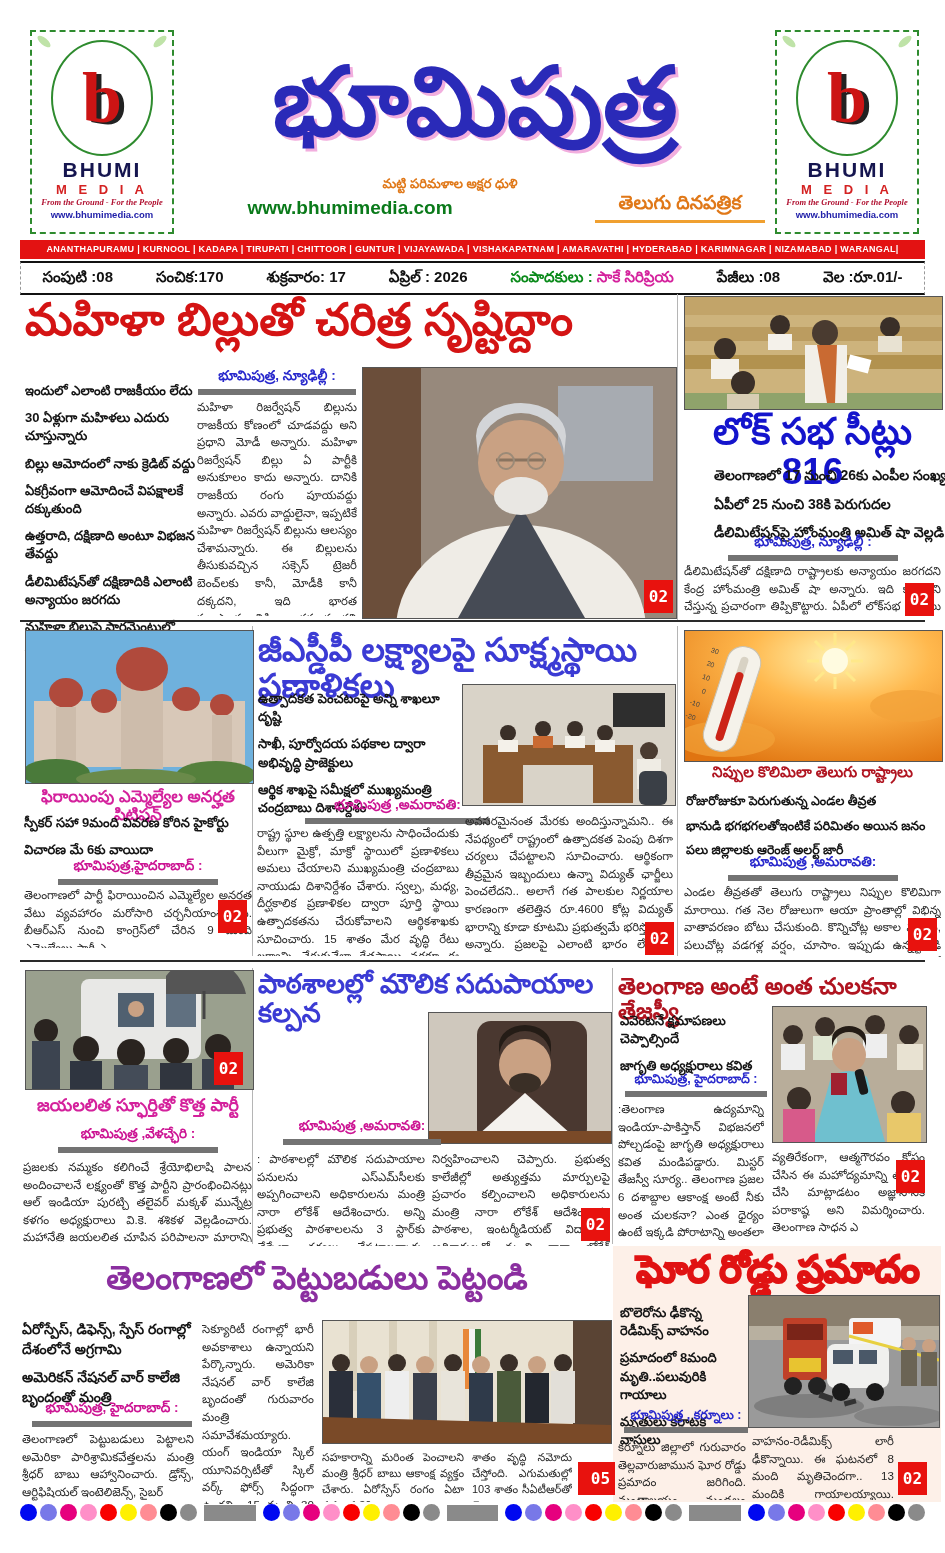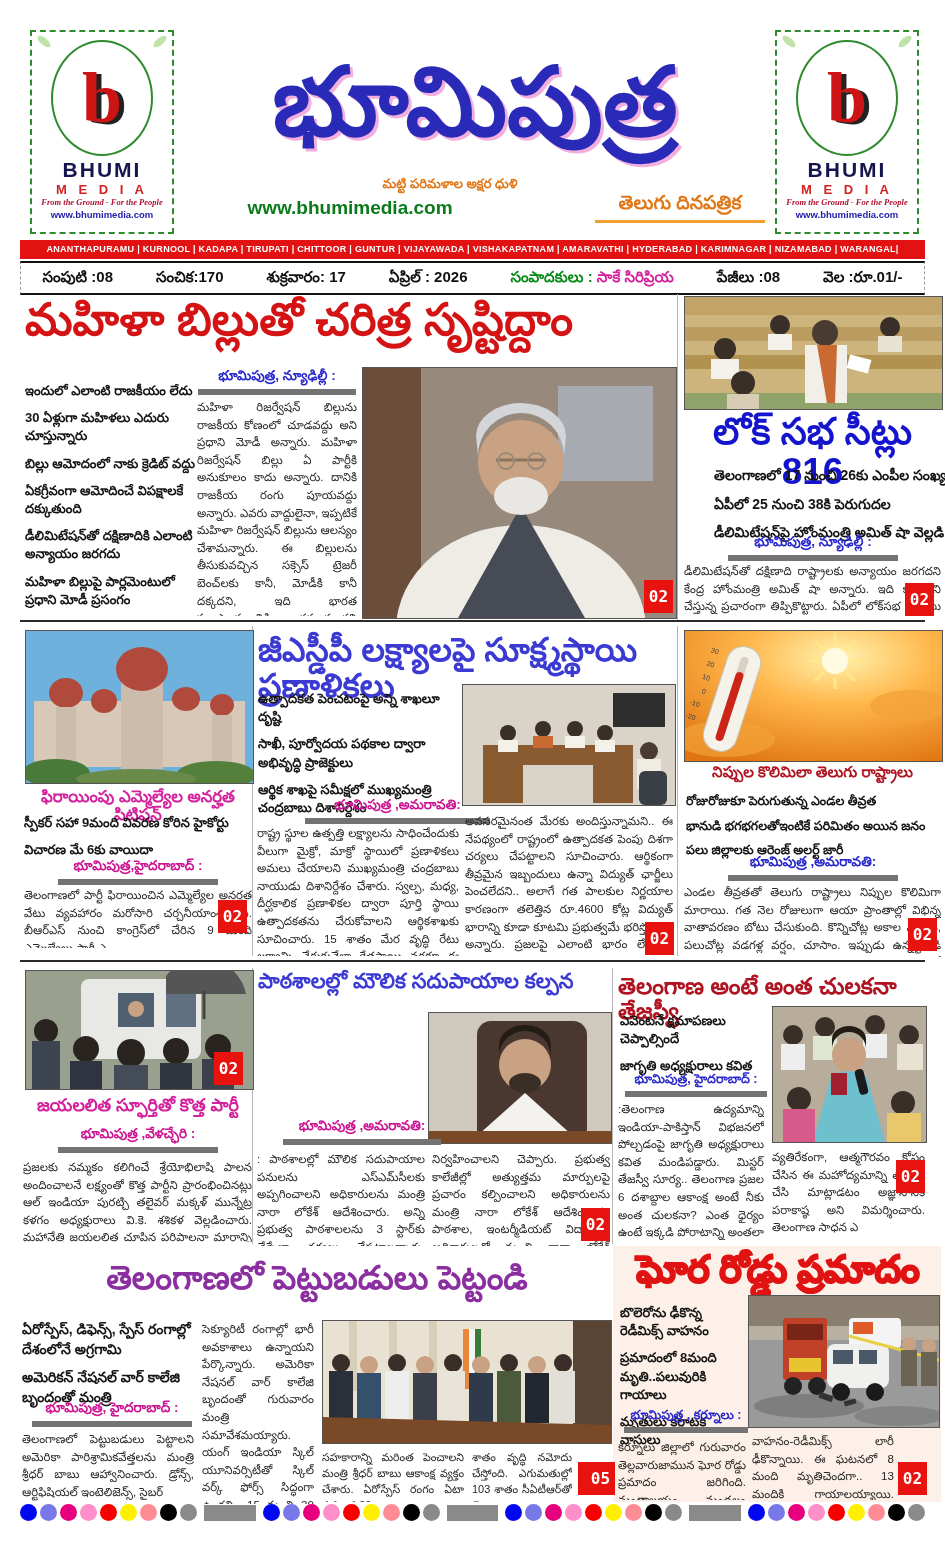--- a/index.html
+++ b/index.html
@@ -86,20 +86,21 @@
     <span>వెల :రూ.01/-</span>
   </div>
 
   <div class="abs headline" style="left:25px;top:296px;width:655px;font-size:45px;color:#d41414;">మహిళా బిల్లుతో చరిత్ర సృష్టిద్దాం</div>
 
   <div class="abs bullets" style="left:25px;top:370px;width:170px;margin-top:12px;">
     <div>ఇందులో ఎలాంటి రాజకీయం లేదు</div>
     <div>30 ఏళ్లుగా మహిళలు ఎదురు చూస్తున్నారు</div>
     <div>బిల్లు ఆమోదంలో నాకు క్రెడిట్ వద్దు</div>
     <div>ఏకగ్రీవంగా ఆమోదించే విపక్షాలకే దక్కుతుంది</div>
+    <div>ఉత్తరాది, దక్షిణాది అంటూ విభజన తేవద్దు</div>
     <div>డీలిమిటేషన్‌తో దక్షిణాదికి ఎలాంటి అన్యాయం జరగదు</div>
     <div>మహిళా బిల్లుపై పార్లమెంటులో ప్రధాని మోడీ ప్రసంగం</div>
   </div>
 
   <div class="abs dl dl-b" style="left:198px;top:368px;width:158px;">భూమిపుత్ర, న్యూఢిల్లీ :</div>
   <div class="abs body" style="left:197px;top:398px;width:160px;height:218px;overflow:hidden;">మహిళా రిజర్వేషన్ బిల్లును రాజకీయ కోణంలో చూడవద్దు అని ప్రధాని మోడీ అన్నారు. మహిళా రిజర్వేషన్ బిల్లు ఏ పార్టీకి అనుకూలం కాదు అన్నారు. దానికి రాజకీయ రంగు పూయవద్దు అన్నారు. ఎవరు వాద్దులైనా, ఇప్పటికే మహిళా రిజర్వేషన్ బిల్లును ఆలస్యం చేశామన్నారు. ఈ బిల్లులను తీసుకువచ్చిన సక్సెస్ ట్రెజరీ బెంచ్‌లకు కానీ, మోడీకి కానీ దక్కదని, ఇది భారత ప్రజాస్వామ్యానికి దక్కుతుందని ఆయన అన్నారు. లోక్‌సభలో డీలిమిటేషన్, మహిళా రిజర్వేషన్ బిల్లులను ప్రవేశపెట్టిన నేపథ్యంలో ప్రధాని మోడీ ప్రసంగించారు. పార్లమెంట్ ప్రత్యేక సమావేశాల్లో ప్రవేశపెట్టిన 131వ రాజ్యాంగ సవరణ బిల్లుపై ప్రధాని నరేంద్ర</div>
 
   <div class="photo" style="left:362px;top:367px;width:313px;height:250px;">
     <svg viewBox="0 0 313 250" preserveAspectRatio="none">
       <rect width="313" height="250" fill="#97897c"></rect>
@@ -282,21 +283,21 @@
       <circle cx="192" cy="76" r="13" fill="#2a2420"></circle>
         <rect x="176" y="88" width="32" height="30" fill="#3a414c"></rect>
       <circle cx="110" cy="38" r="8" fill="#c9a183"></circle>
     </svg>
   </div>
   <div class="badge" style="left:214px;top:1052px;">02</div>
   <div class="abs headline" style="left:22px;top:1096px;width:232px;text-align:center;font-size:17.5px;color:#d4219c;">జయలలిత స్ఫూర్తితో  కొత్త పార్టీ</div>
   <div class="abs dl dl-m" style="left:58px;top:1126px;width:160px;">భూమిపుత్ర ,వేళచ్ఛేరి :</div>
   <div class="abs body" style="left:23px;top:1158px;width:229px;height:84px;overflow:hidden;">ప్రజలకు నమ్మకం కలిగించే శ్రేయోభిలాషి పాలన అందించాలనే లక్ష్యంతో కొత్త పార్టీని ప్రారంభించినట్లు ఆల్ ఇండియా పురట్చి తలైవర్ మక్కళ్ మున్నేట్ర కళగం అధ్యక్షురాలు వి.కె. శశికళ వెల్లడించారు. మహానేత్రి జయలలిత చూపిన పరిపాలనా మార్గాన్ని కొనసాగించడమే తమ</div>
 
-  <div class="abs headline" style="left:258px;top:970px;width:352px;font-size:21px;color:#3b3bd4;">పాఠశాలల్లో మౌలిక సదుపాయాల కల్పన</div>
+  <div class="abs headline" style="left:258px;top:970px;width:352px;font-size:27px;color:#3b3bd4;">పాఠశాలల్లో మౌలిక సదుపాయాల కల్పన</div>
   <div class="photo" style="left:428px;top:1012px;width:182px;height:130px;">
     <svg viewBox="0 0 182 130" preserveAspectRatio="none">
       <rect width="182" height="130" fill="#cfc8bd"></rect>
       <rect x="48" y="8" width="110" height="122" rx="14" fill="#4a3830"></rect>
       <circle cx="96" cy="52" r="26" fill="#c9a183"></circle>
       <path d="M70 44 a26 26 0 0 1 52 0 l0 -12 a26 20 0 0 0 -52 0 z" fill="#241c16"></path>
       <ellipse cx="96" cy="70" rx="16" ry="10" fill="#3a2f26"></ellipse>
       <path d="M40 130 L96 80 L152 130 Z" fill="#f4f2ee"></path>
       <rect x="0" y="118" width="182" height="12" fill="#7a4a28"></rect>
     </svg>

